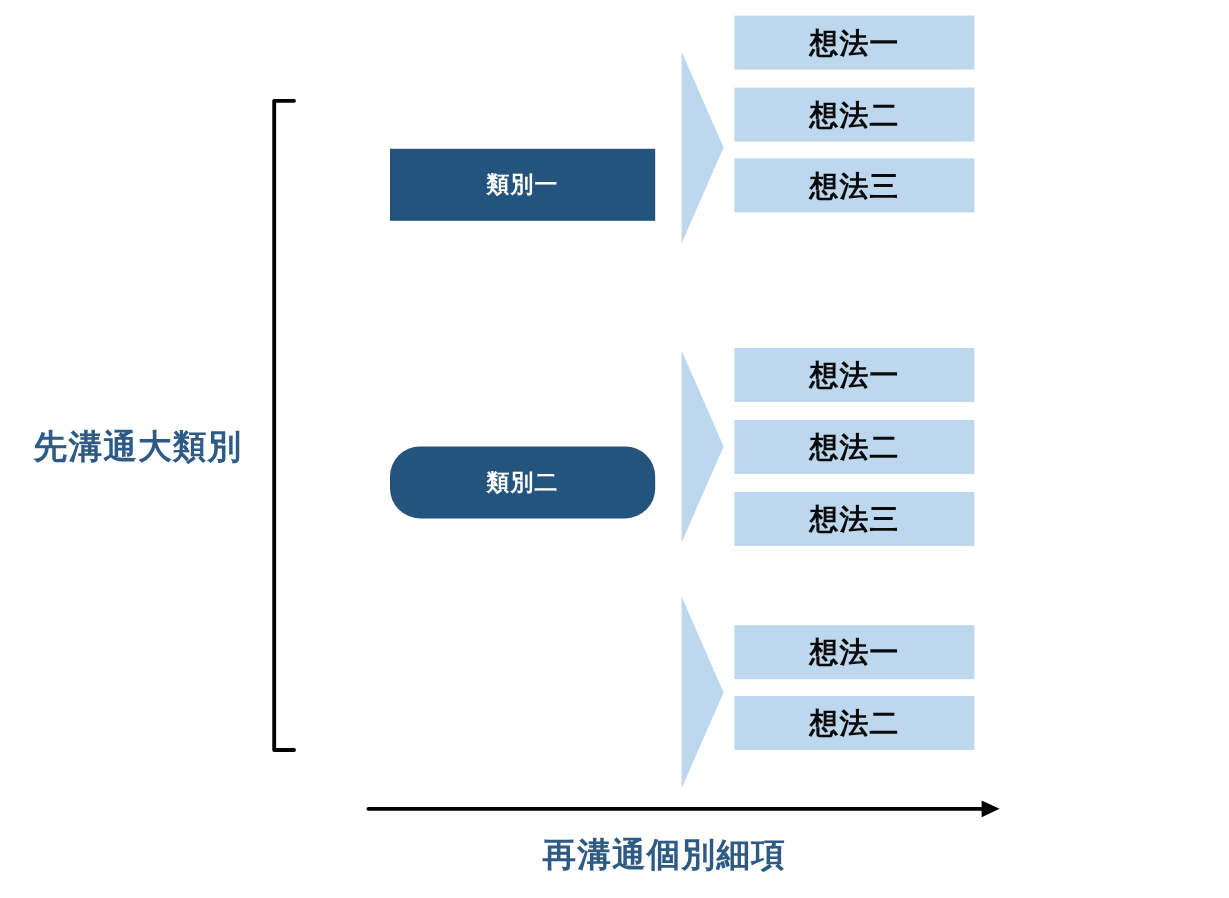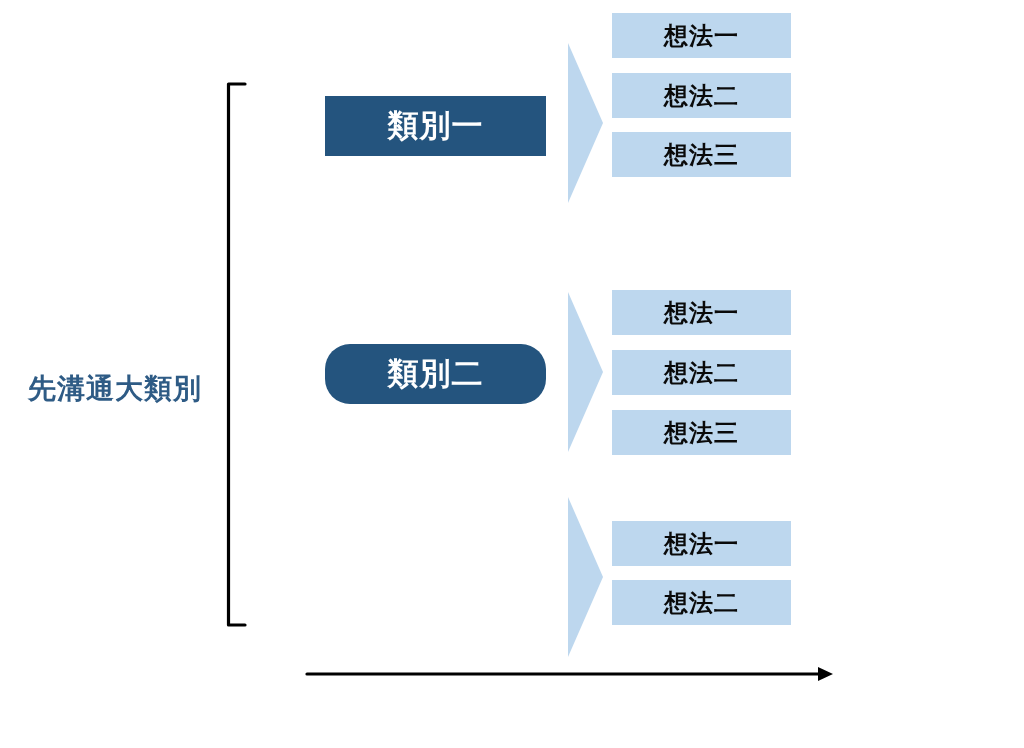--- a/index.html
+++ b/index.html
@@ -14,28 +14,29 @@
   .cat-box {
     position: absolute;
     left: 325px;
     width: 221px;
     height: 60px;
     background: var(--category_box);
     color: var(--category_text);
     display: flex;
     align-items: center;
     justify-content: center;
-    font-size: 31px;
+    font-size: 19px;
     font-weight: bold;
     letter-spacing: 1px;
+    margin-top: 28px;
   }
   .idea-box {
     position: absolute;
     left: 612px;
-    width: 179px;
+    width: 200px;
     height: 45px;
     background: var(--idea_box);
     color: var(--idea_text);
     display: flex;
     align-items: center;
     justify-content: center;
     font-size: 24px;
     font-weight: bold;
     letter-spacing: 1px;
   }
@@ -64,21 +65,21 @@
     stroke-linejoin: round;
   }
   .arrow-head { fill: var(--line); stroke: none; }
   svg { position: absolute; overflow: visible; }
 </style>
 </head>
 <body>
 
 <div class="canvas">
 
-  <div class="side-label" style="left:28px; top:370px;">先溝通大類別</div>
+  <div class="side-label" style="left:28px; top:354px;">先溝通大類別</div>
 
   <svg style="left:220px; top:76px;" width="34" height="560">
     <path class="line-stroke" d="M 25 8 H 8.5 V 549 H 25"></path>
   </svg>
 
   <div class="cat-box" style="top:96px;">類別一</div>
   <div class="chevron" style="top:43px;"></div>
   <div class="idea-box" style="top:13px;">想法一</div>
   <div class="idea-box" style="top:73px;">想法二</div>
   <div class="idea-box" style="top:132px;">想法三</div>
@@ -91,14 +92,15 @@
 
   <div class="chevron" style="top:497px;"></div>
   <div class="idea-box" style="top:521px;">想法一</div>
   <div class="idea-box" style="top:580px;">想法二</div>
 
   <svg style="left:300px; top:662px;" width="540" height="26">
     <line class="line-stroke" x1="7" y1="12" x2="520" y2="12"></line>
     <polygon class="arrow-head" points="518,5 533,12 518,19"></polygon>
   </svg>
 
+  <div class="side-label" style="left:452px; top:694px;">再溝通個別細項</div>
 
 </div>
 
 </body></html>

